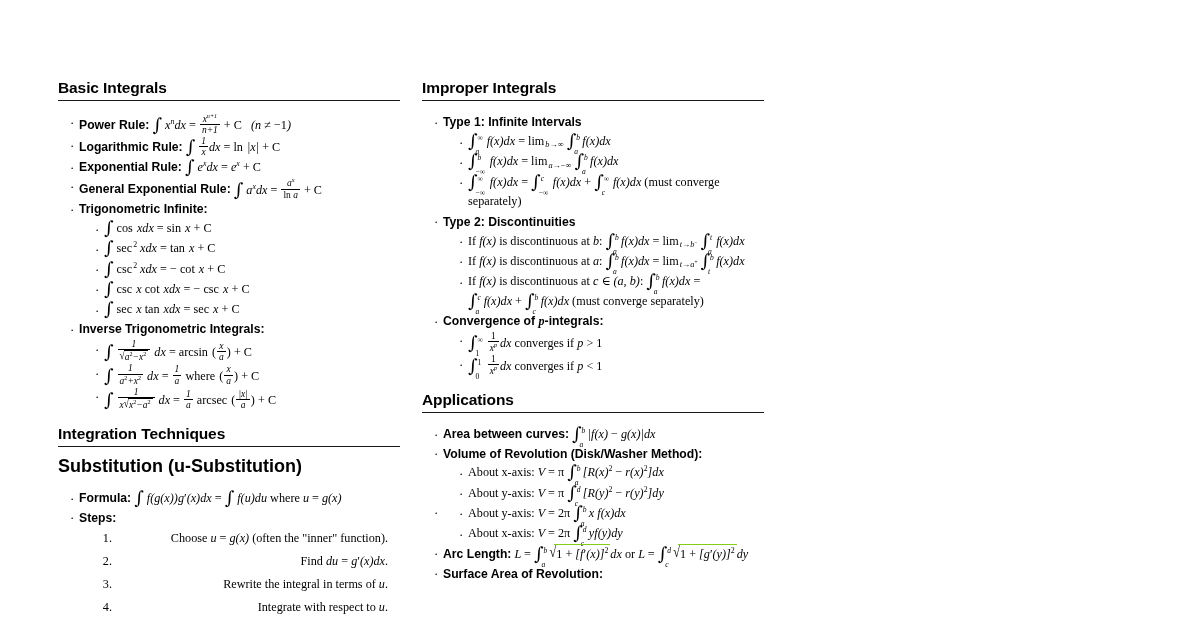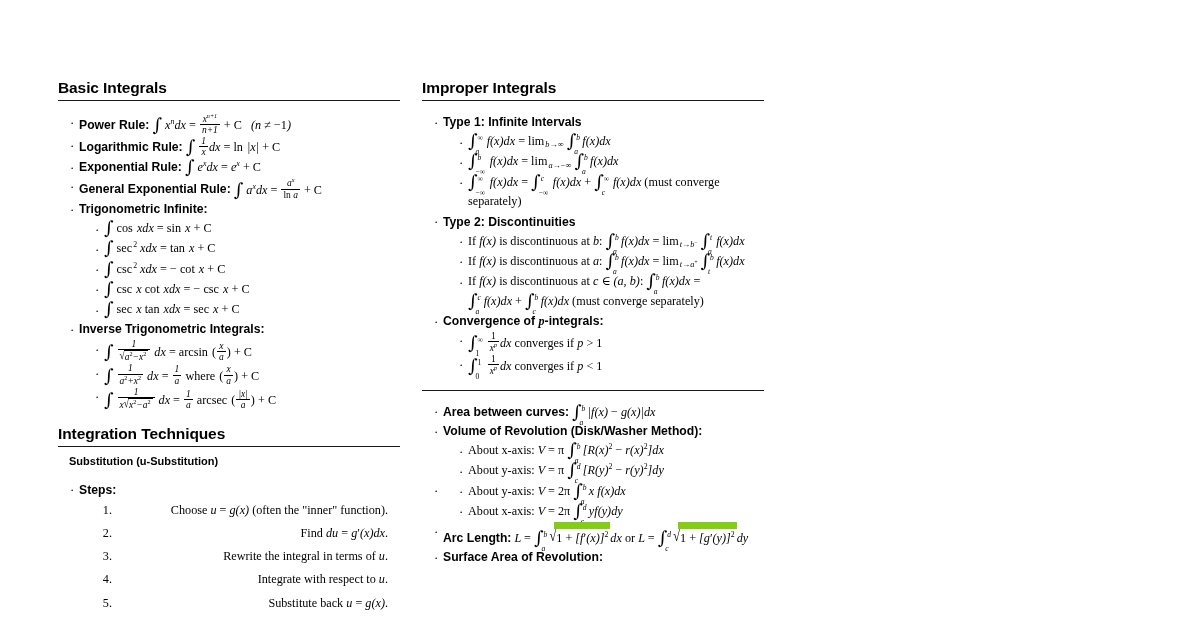--- a/index.html
+++ b/index.html
@@ -42,23 +42,23 @@
     letter-spacing: -0.1px;
   }
   .rule {
     border: 0;
     border-top: 1.6px solid #1a1a1a;
     margin: 3px 0 7px 0;
     width: 100%;
   }
   h3.sub-title {
     font-family: "Liberation Sans", "DejaVu Sans", sans-serif;
-    font-size: 11px;
+    font-size: 18px;
     font-weight: bold;
-    margin: 8px 0 3px 11px;
+    margin: 8px 0 3px 0;
     line-height: 1.25;
   }
   .section + .section { margin-top: 13px; }
 
   
   ul.lvl1, ul.lvl2 {
     list-style: none;
     margin: 12px;
     padding: 0;
   }
@@ -188,21 +188,21 @@
     margin-left: -1px;
   }
   .radsign {
     font-style: normal;
     display: inline-block;
     transform: scaleY(1.25);
     transform-origin: bottom;
   }
   .tallsqrt {
     display: inline-block;
-    border-top: 7px solid #84cc16;
+    border-top: 1px solid #84cc16;
     padding: 0 2px;
     margin-left: -2px;
   }
   .wrapok { white-space: normal; }
   .nb { white-space: nowrap; }
 </style>
 </head>
 <body>
 
 <div class="page">
@@ -295,20 +295,27 @@
       </ul>
     </div>
 
     <div class="section">
       <h2 class="section-title">Integration Techniques</h2>
       <hr class="rule">
 
       <h3 class="sub-title">Substitution (u-Substitution)</h3>
 
       <ul class="lvl1">
+        <li>
+          <span class="lbl">Formula:</span>
+          <span class="m">
+            <span class="intg">∫</span> f(g(x))g<span class="up">′</span>(x)dx <span class="up">=</span>
+            <span class="intg">∫</span> f(u)du <span class="txt up">where</span> u <span class="up">=</span> g(x)
+          </span>
+        </li>
         <li>
           <span class="lbl">Steps:</span>
           <ol class="steps">
             <li>
               <span class="txt">Choose <span class="m">u <span class="up">=</span> g(x)</span> (often the "inner" function).</span>
             </li>
             <li>
               <span class="txt">Find <span class="m">du <span class="up">=</span> g<span class="up">′</span>(x)dx</span>.</span>
             </li>
             <li>
@@ -399,20 +406,21 @@
             <li><span class="m">
               <span class="intg">∫</span><span class="ilim"><span class="hi"><span class="up">1</span></span><span class="lo"><span class="up">0</span></span></span>&nbsp;&nbsp;
               <span class="frac"><span class="num"><span class="up">1</span></span><span class="den">x<sup class="s">p</sup></span></span>dx
               <span class="txt up">converges if</span> p <span class="up">&lt;</span> <span class="up">1</span></span></li>
           </ul>
         </li>
       </ul>
     </div>
 
     <div class="section">
+      <h2 class="section-title">Applications</h2>
       <hr class="rule">
 
       <ul class="lvl1">
 
         <li>
           <span class="lbl">Area between curves:</span>
           <span class="m">
             <span class="intg">∫</span><span class="ilim"><span class="hi">b</span><span class="lo">a</span></span>&nbsp;
             |f(x) <span class="up">−</span> g(x)|dx
           </span>

